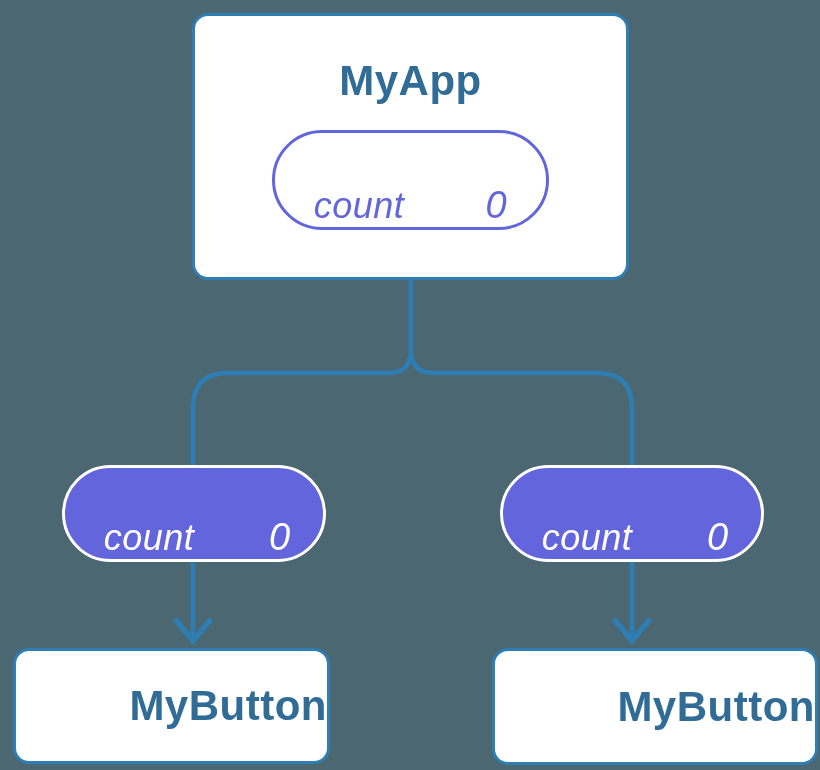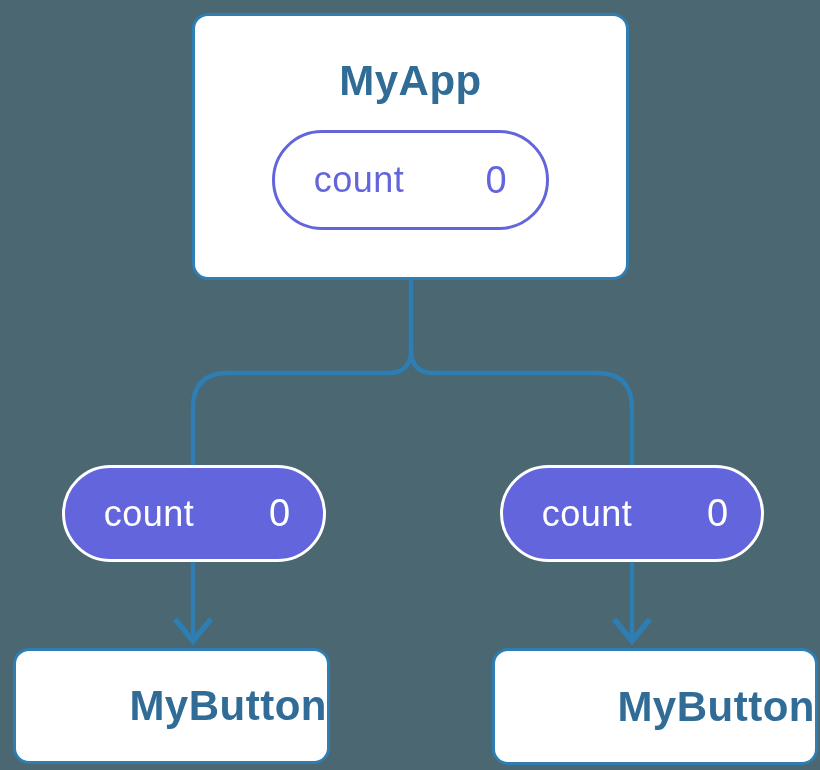--- a/index.html
+++ b/index.html
@@ -37,25 +37,26 @@
   }
   .node-title{
     font-size:42px;
     font-weight:700;
     color:#306C95;
     line-height:1;
     letter-spacing:0.5px;
   }
   .pill{
     display:flex;
-    align-items:center;
+    align-items:flex-end;
     box-sizing:border-box;
     border-radius:60px;
     overflow:hidden;
     z-index:2;
+    font-style:italic;
   }
   .pill-outline{
     margin-top:28px;
     width:277px;height:100px;
     border:3px solid #6265DB;
     background:#FFFFFF;
     color:#6265DB;
   }
   .pill-outline .pill-divider{background:#6265DB;}
   .pill-filled{

